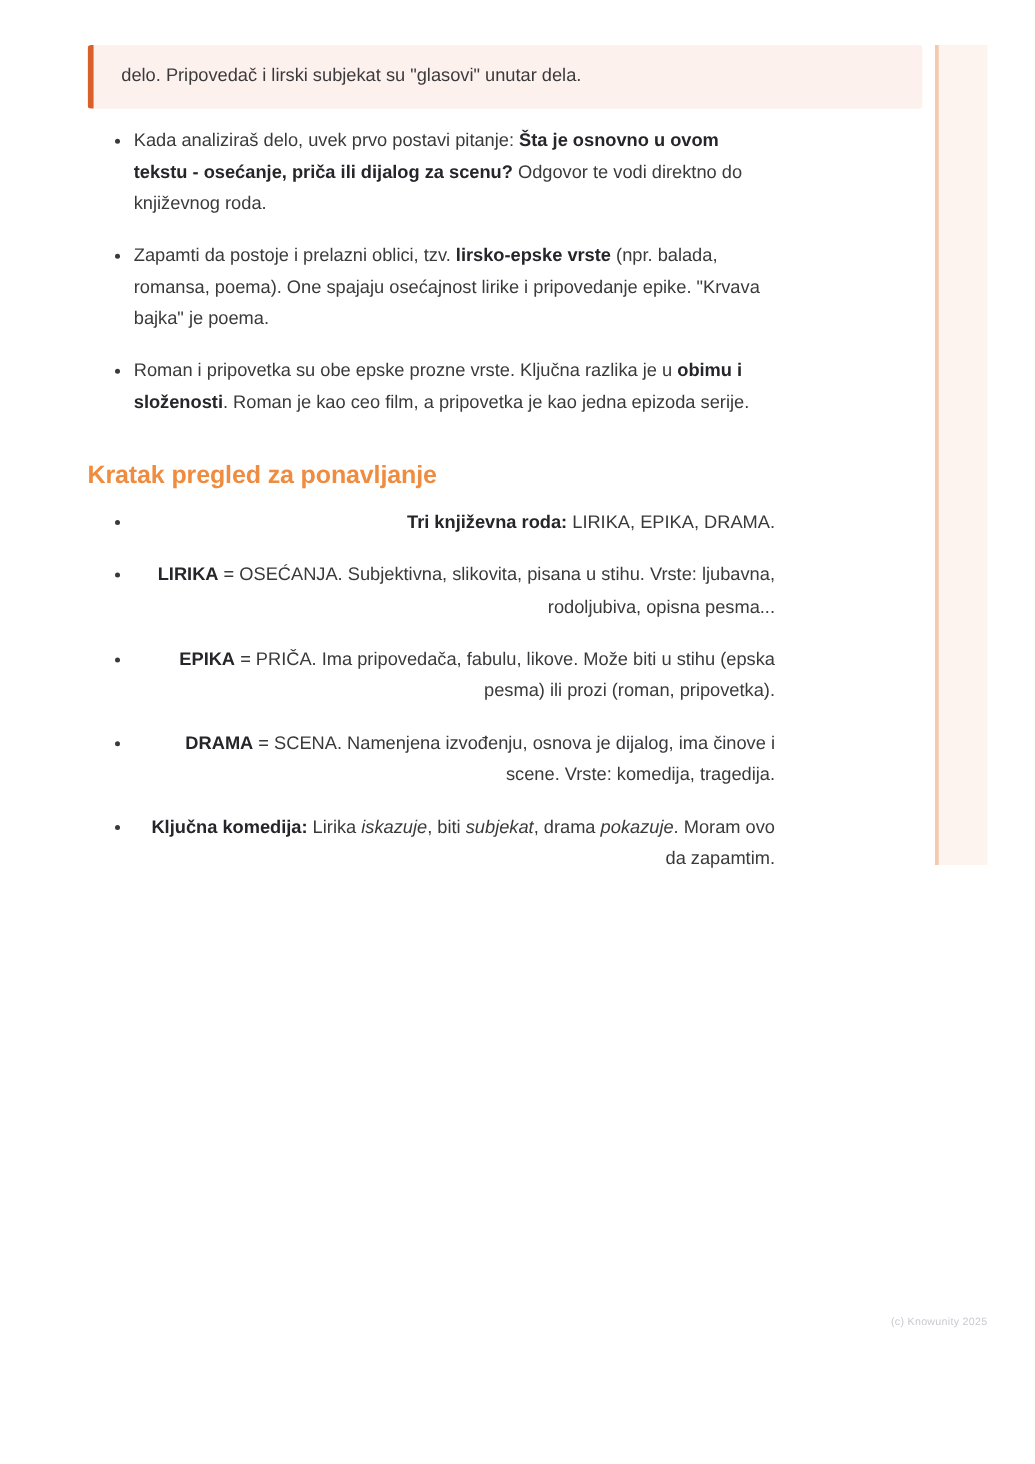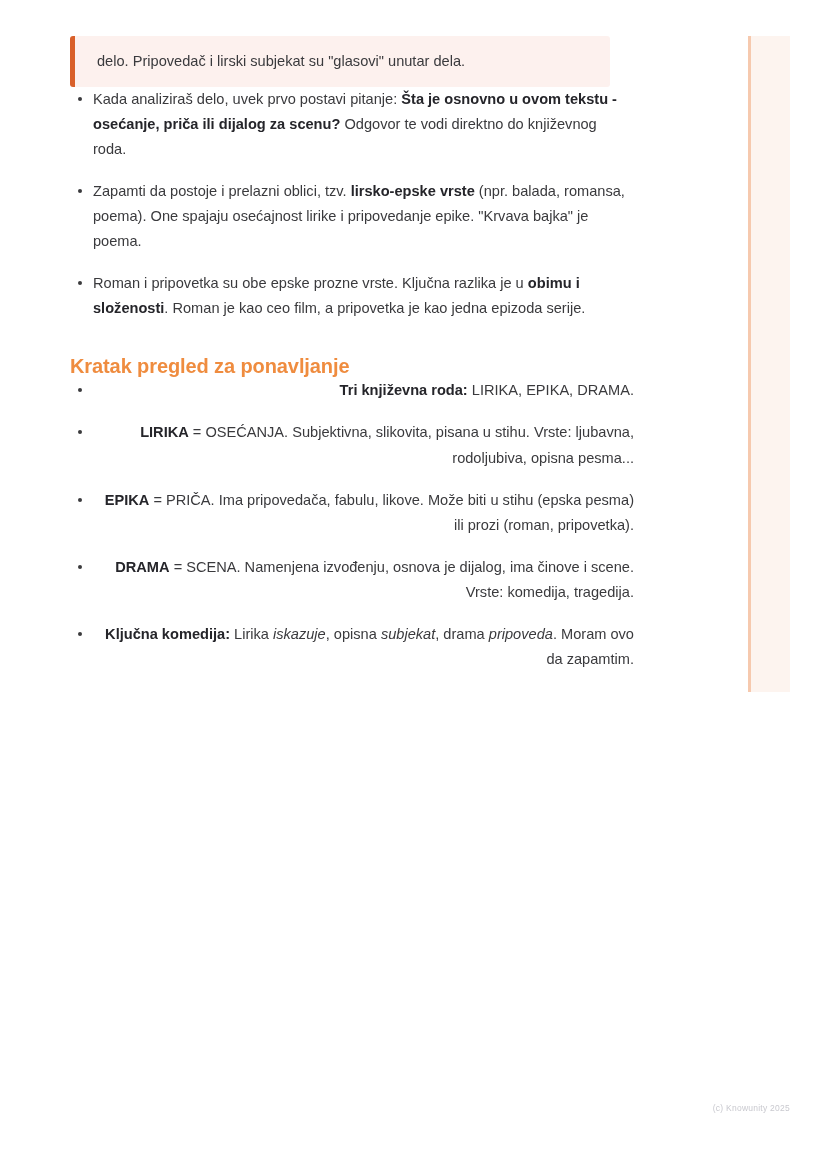--- a/index.html
+++ b/index.html
@@ -43,33 +43,33 @@
     width: 564px;
   }
 
   
   .callout {
     background: #fdf1ee;
     border-left: 5px solid #d9602a;
     border-radius: 3px;
     padding: 14px 26px 14px 22px;
     box-sizing: border-box;
-    width: 540px;
+    width: 668px;
   }
   .callout-text {
     font-size: 14.6px;
     line-height: 1.55;
     color: #3a3a3d;
     margin: 0;
   }
 
   
   ul.bullets {
     list-style: none;
-    margin: 0;
+    margin: 14px;
     padding: 0;
   }
   ul.bullets > li {
     position: relative;
     padding-left: 23px;
     margin: 0 0 17px 0;
     font-size: 14.6px;
     line-height: 1.72;
     color: #3a3a3d;
   }
@@ -107,21 +107,21 @@
     font-size: 20px;
     font-weight: 700;
     color: #ef8c3f;
     letter-spacing: -0.1px;
   }
 
   
   .footer {
     position: absolute;
     left: 0;
-    top: 1103px;
+    top: 1052px;
     width: 790px;
     text-align: right;
     font-size: 8.5px;
     color: #c9c9cf;
     letter-spacing: 0.25px;
   }
 </style>
 </head>
 <body>
 
@@ -141,20 +141,20 @@
         <li><span>Roman i pripovetka su obe epske prozne vrste. Ključna razlika je u </span><strong>obimu i složenosti</strong><span>. Roman je kao ceo film, a pripovetka je kao jedna epizoda serije.</span></li>
       </ul>
 
     <h2 class="section-heading">Kratak pregled za ponavljanje</h2>
 
     <ul class="bullets list-secondary">
         <li><strong>Tri književna roda:</strong><span> LIRIKA, EPIKA, DRAMA.</span></li>
         <li><strong>LIRIKA</strong><span> = OSEĆANJA. Subjektivna, slikovita, pisana u stihu. Vrste: ljubavna, rodoljubiva, opisna pesma...</span></li>
         <li><strong>EPIKA</strong><span> = PRIČA. Ima pripovedača, fabulu, likove. Može biti u stihu (epska pesma) ili prozi (roman, pripovetka).</span></li>
         <li><strong>DRAMA</strong><span> = SCENA. Namenjena izvođenju, osnova je dijalog, ima činove i scene. Vrste: komedija, tragedija.</span></li>
-        <li><strong>Ključna komedija:</strong><span> Lirika </span><em>iskazuje</em><span>, opisna </span><em>subjekat</em><span>, drama </span><em>pripoveda</em><span>. Moram ovo da zapamtim.</span></li>
+        <li><strong>Ključna komedija:</strong><span> Lirika </span><em>iskazuje</em><span>, biti </span><em>subjekat</em><span>, drama </span><em>pokazuje</em><span>. Moram ovo da zapamtim.</span></li>
       </ul>
 
   </div>
 
   <div class="footer">(c) Knowunity 2025</div>
 
 </div>
 
 </body></html>

